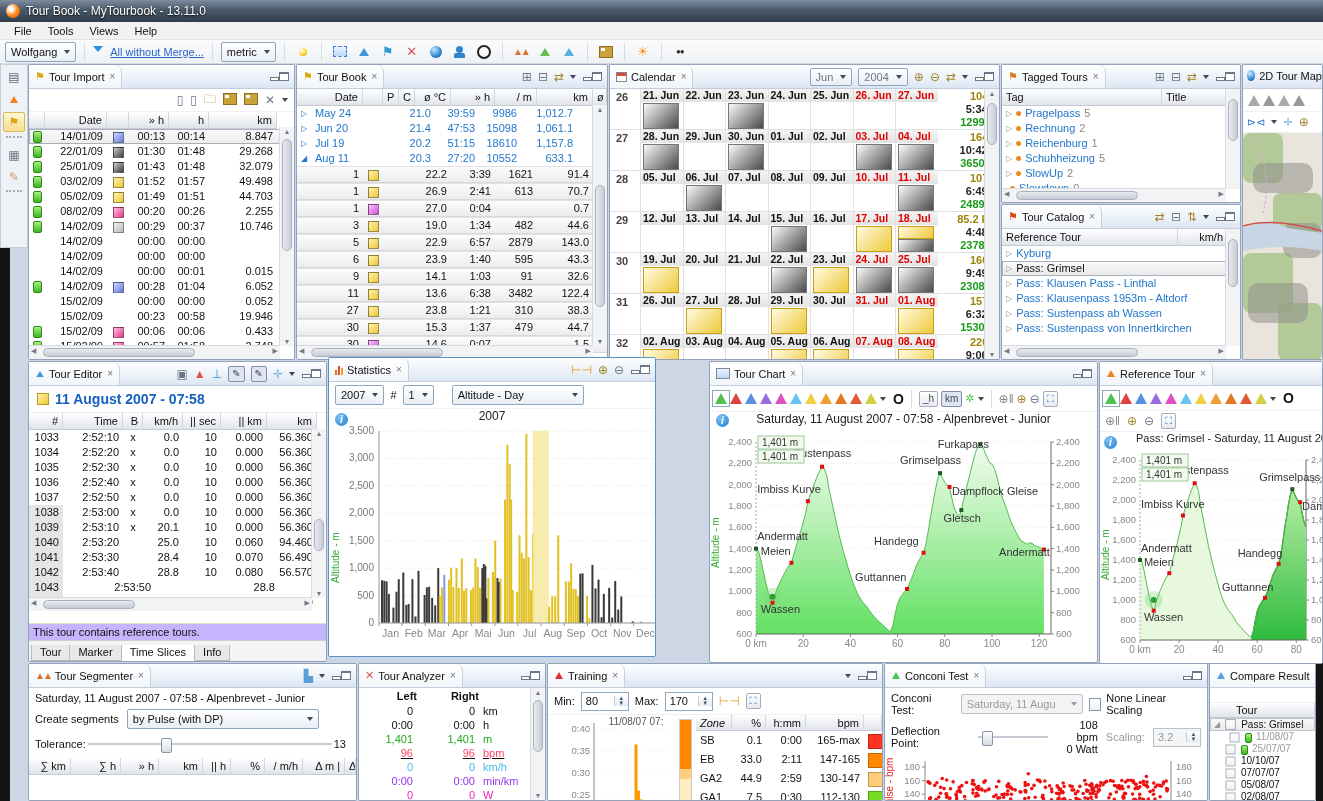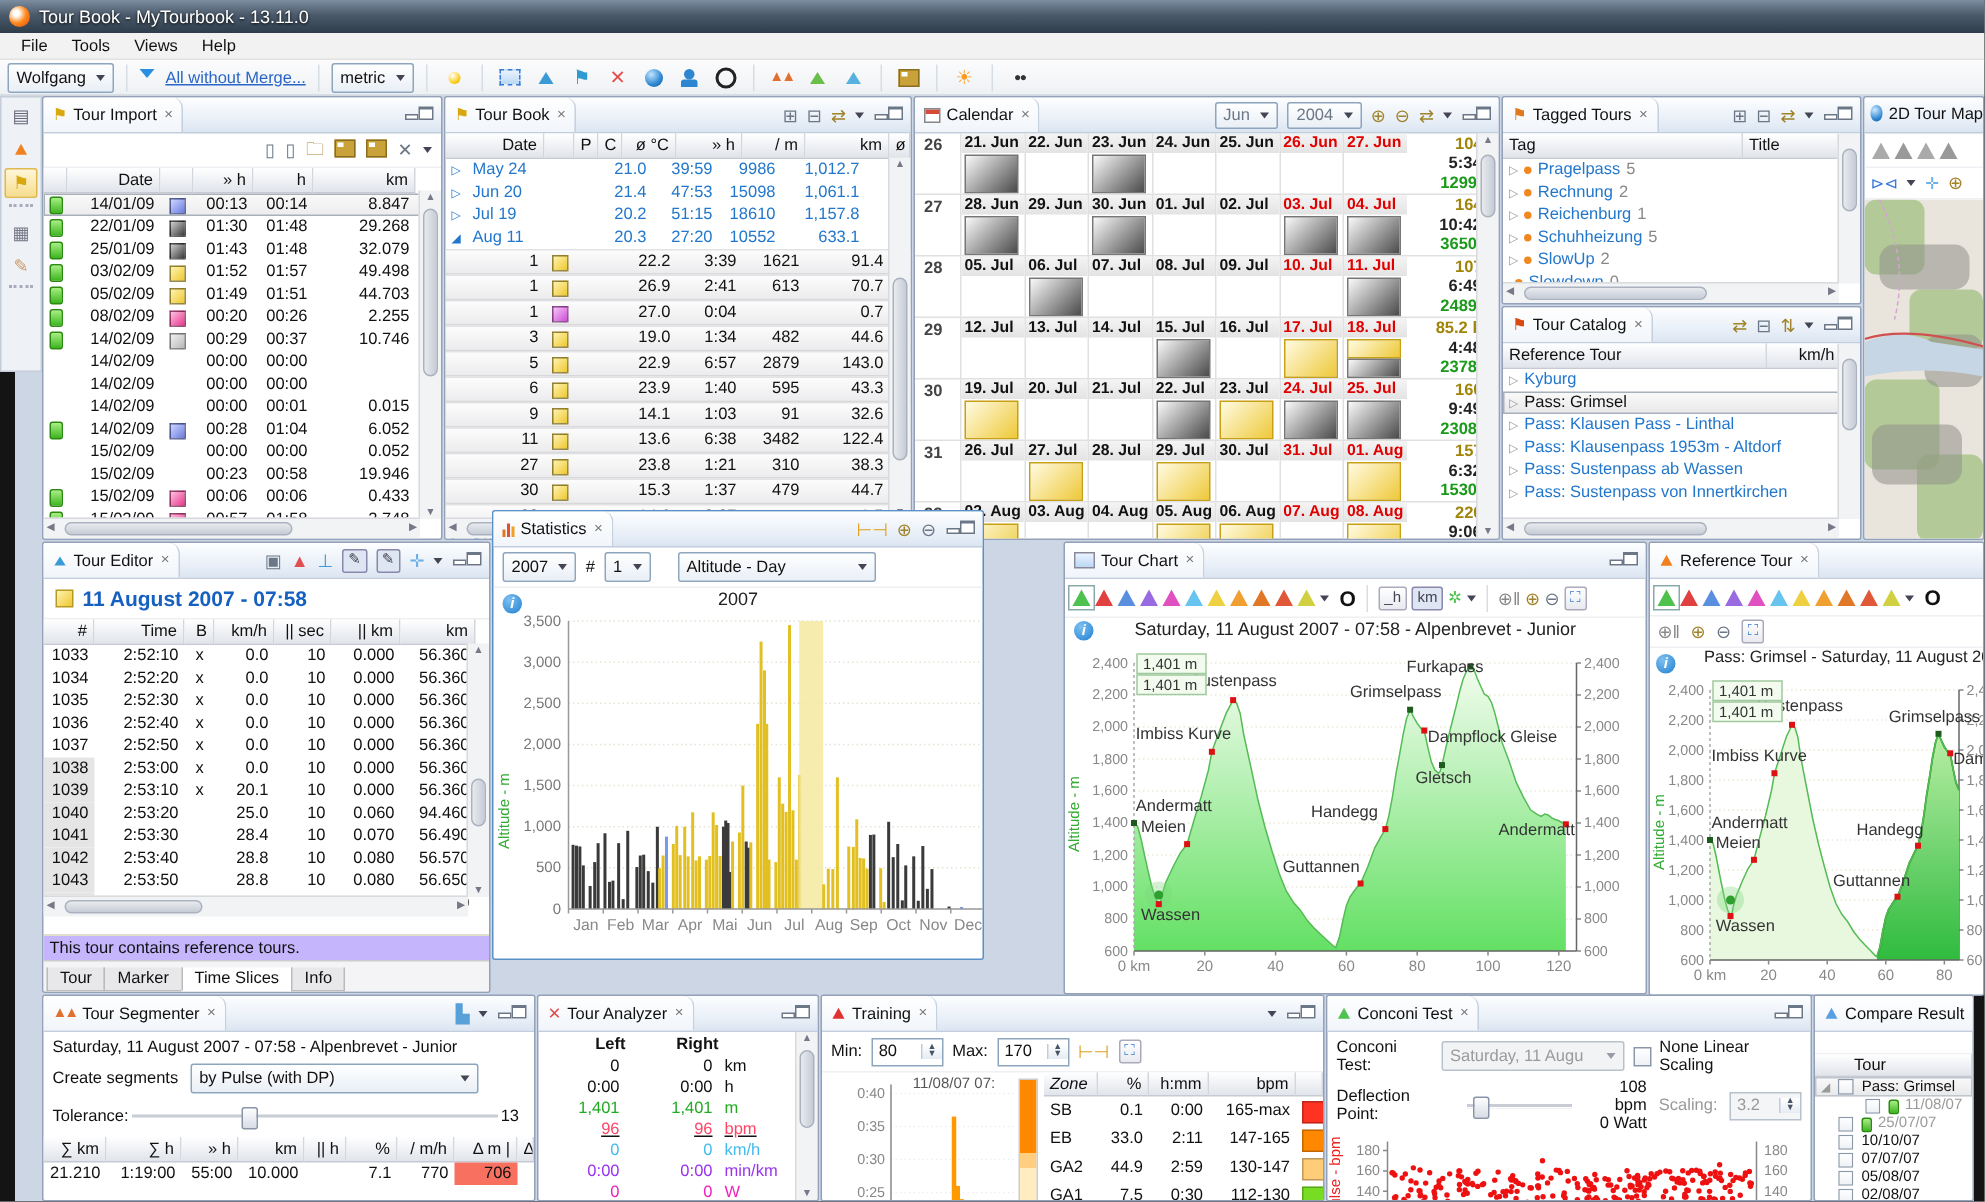--- a/index.html
+++ b/index.html
@@ -1118,21 +1118,21 @@
         </div>
         <div class="trow" style="grid-template-columns: 34px 60px 20px 40px 38px 46px 50px;">
           <span class="hl">1042</span>
           <span>2:53:40</span>
           <span style="text-align: center;"></span>
           <span>28.8</span>
           <span>10</span>
           <span>0.080</span>
           <span>56.570</span>
         </div>
-        <div class="trow" style="grid-template-columns: 34px 60px 20px 40px 38px 46px 50px;">
+        <div class="trow" style="grid-template-columns: 34px 60px 20px 40px 38px 46px 50px; gap: 32px;">
           <span class="hl">1043</span>
           <span>2:53:50</span>
           <span style="text-align: center;"></span>
           <span>28.8</span>
           <span>10</span>
           <span>0.080</span>
           <span>56.650</span>
         </div>
         <div class="trow" style="grid-template-columns: 34px 60px 20px 40px 38px 46px 50px;">
           <span class="hl">1044</span>
@@ -1156,21 +1156,21 @@
     </div>
     <div class="statusbar" style="position:absolute;left:0;right:0;bottom:21px;">This tour contains reference tours.</div>
     <div class="btabs" style="position:absolute;left:0;right:0;bottom:0;" id="te-tabs">
         <div class="btab">Tour</div>
         <div class="btab">Marker</div>
         <div class="btab active">Time Slices</div>
         <div class="btab">Info</div>
       </div>
   </div>
 
-  <div class="panel" style="left:328px;top:340px;width:328px;height:300px;border-color:#5a90c8;">
+  <div class="panel" style="left:328px;top:357px;width:328px;height:300px;border-color:#5a90c8;">
     <div class="tabbar">
       <div class="tab">
         <span class="statsicon">
             <i style="height:5px;background:#e07820;"></i>
             <i style="height:9px;background:#e05030;"></i>
             <i style="height:7px;background:#f0a020;"></i>
           </span>
         <span>Statistics</span>
         <span class="tclose">×</span>
       </div>
@@ -1642,31 +1642,20 @@
     <div class="thead seg" id="seg-head" style="margin-top: 7px; grid-template-columns: 42px 50px 38px 44px 28px 34px 38px 42px 1fr;">
         <span>∑ km</span>
         <span>∑ h</span>
         <span>» h</span>
         <span>km</span>
         <span>|| h</span>
         <span>%</span>
         <span>/ m/h</span>
         <span>Δ m |</span>
         <span>Δ n</span>
-      </div>
-    <div class="trow seg" id="seg-row" style="grid-template-columns: 42px 50px 38px 44px 28px 34px 38px 42px 1fr;">
-        <span>21.210</span>
-        <span>1:19:00</span>
-        <span>55:00</span>
-        <span>10.000</span>
-        <span></span>
-        <span>7.1</span>
-        <span>770</span>
-        <span class="redcell">706</span>
-        <span></span>
       </div>
   </div>
 
   <div class="panel" style="left:358px;top:663px;width:188px;height:138px;">
     <div class="tabbar">
       <div class="tab">
         <span style="color:#e05050;font-weight:bold;">✕</span>
         <span>Tour Analyzer</span>
         <span class="tclose">×</span>
       </div>
@@ -2143,21 +2132,21 @@
     <div style="height:14px;border-bottom:1px solid #eef0f4;"></div>
     <div class="thead" style="grid-template-columns:1fr;height:15px;line-height:14px;">
       <span style="text-align:left;padding-left:26px;">Tour</span>
     </div>
     <div id="cmp-rows" style="font-size:10px;">
         <div class="treerow" style="height: 13px; line-height: 13px; background: linear-gradient(rgb(250, 250, 250), rgb(232, 232, 234)); outline: rgb(192, 198, 206) solid 1px; outline-offset: -1px;">
           <span class="arrow">◢</span>
           <span class="chk" style="transform: scale(0.8);"></span>
           <span>Pass: Grimsel</span>
         </div>
-        <div class="treerow" style="height: 12px; line-height: 12px; padding-left: 32px; text-align: center;">
+        <div class="treerow" style="height: 12px; line-height: 12px; padding-left: 18px; text-align: center;">
           <span class="chk" style="transform: scale(0.75);"></span>
           <span class="bat" style="width: 5px; height: 8px; margin: 1px 0px 0px;"></span>
           <span style="color: rgb(154, 154, 154);">11/08/07</span>
         </div>
         <div class="treerow" style="height: 12px; line-height: 12px; padding-left: 14px;">
           <span class="chk" style="transform: scale(0.75);"></span>
           <span class="bat" style="width: 5px; height: 8px; margin: 1px 0px 0px;"></span>
           <span style="color: rgb(154, 154, 154);">25/07/07</span>
         </div>
         <div class="treerow" style="height: 12px; line-height: 12px; padding-left: 14px;">

